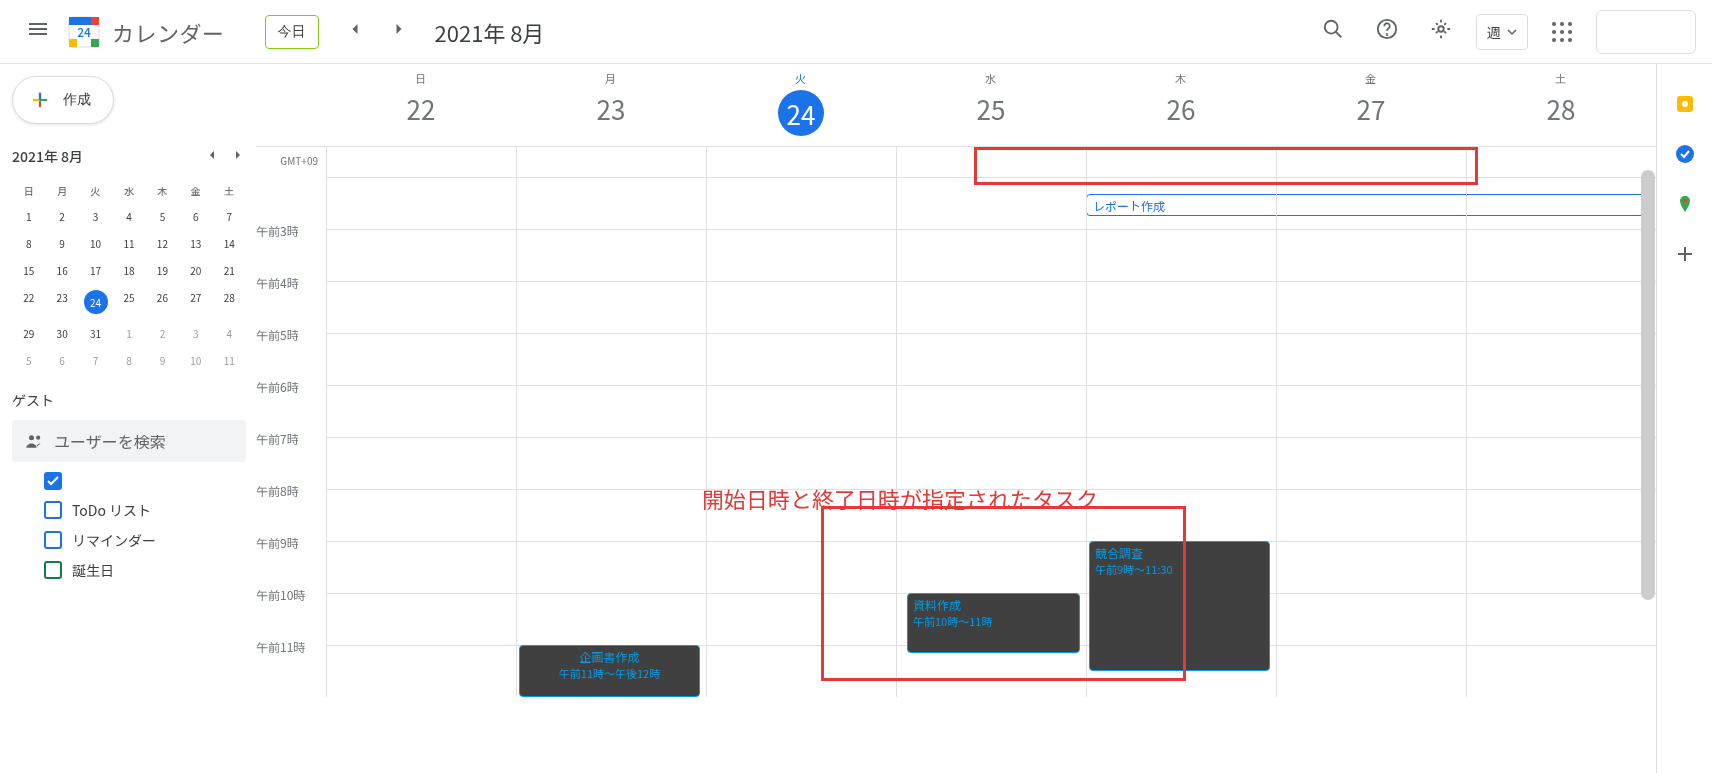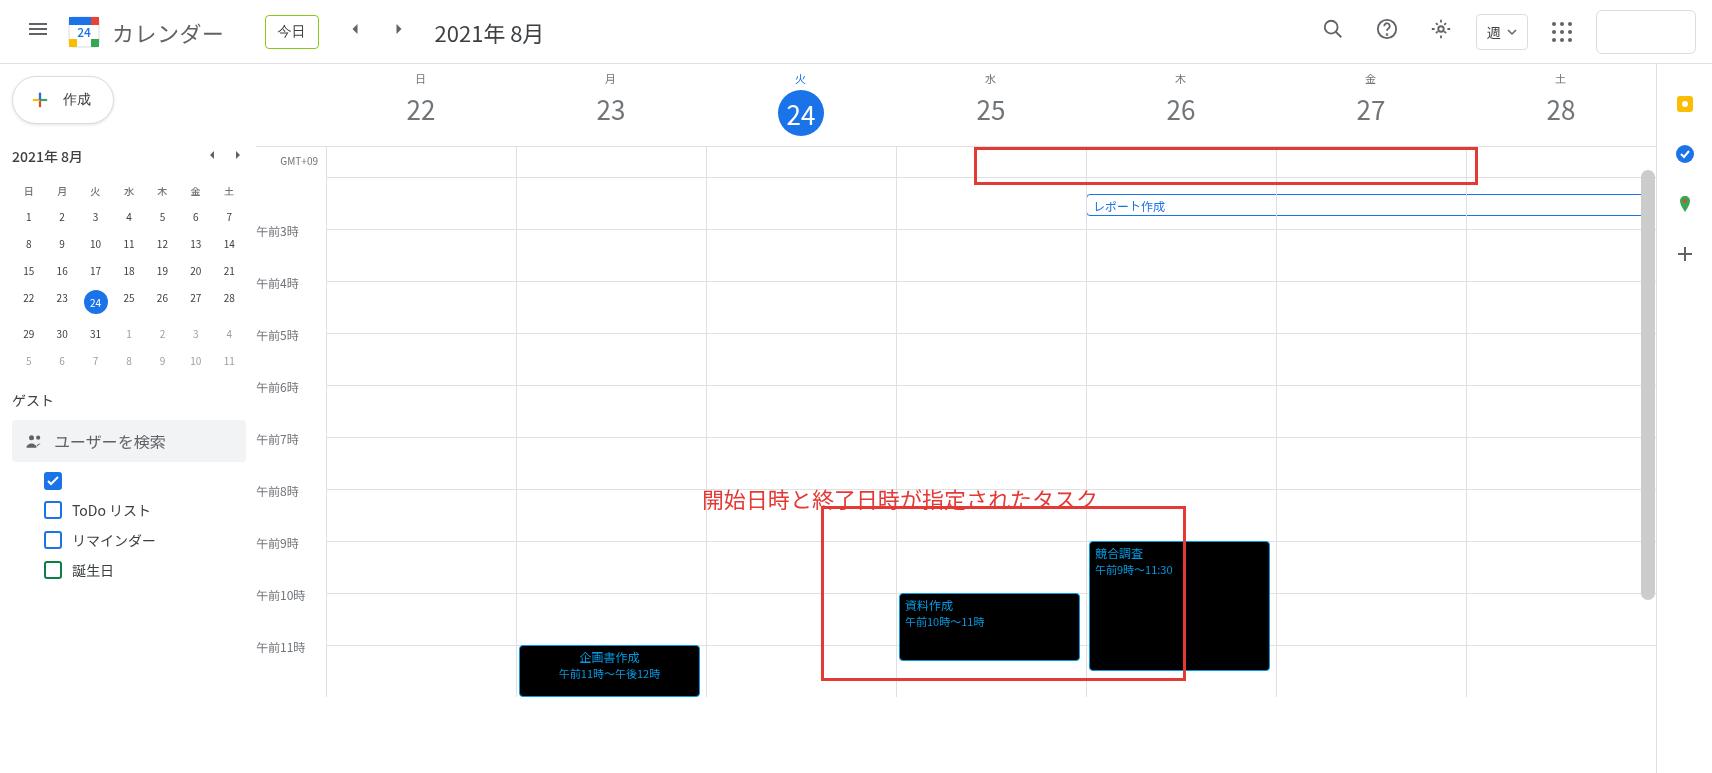--- a/index.html
+++ b/index.html
@@ -55,21 +55,21 @@
 .allday-row .slots { flex: 1; display: flex; position: relative; height: 30px; }
 .allday-row .slot { flex: 1; border-left: 1px solid #e0e0e0; }
 .allday-event { position: absolute; border: 1px solid #1a73e8; background: #fff; color: #1a73e8; font-size: 12px; padding: 2px 6px; border-radius: 4px; top: 2px; height: 22px; margin-top: 45px; }
 .grid-wrap { flex: 1; overflow-y: auto; position: relative; }
 .grid { display: flex; }
 .time-col { width: 70px; flex-shrink: 0; }
 .time-col .hr { height: 52px; font-size: 12px; color: #70757a; text-align: left; padding-right: 8px; position: relative; top: -7px; }
 .day-cols { flex: 1; display: flex; position: relative; }
 .day-col { flex: 1; border-left: 1px solid #e0e0e0; position: relative; }
 .hr-line { border-top: 1px solid #e0e0e0; height: 52px; }
-.event { position: absolute; border: 1px solid #039be5; background: #000000; color: #039be5; font-size: 12px; padding: 2px 5px; border-radius: 4px; overflow: hidden; }
+.event { position: absolute; border: 1px solid #039be5; background: #404040; color: #039be5; font-size: 12px; padding: 2px 5px; border-radius: 4px; overflow: hidden; }
 .event .ev-title { font-weight: 400; }
 .event .ev-time { font-size: 11px; }
 .annotation-box { position: absolute; border: 3px solid #e53935; pointer-events: none; z-index: 20; }
 .annotation-text { position: absolute; color: #e53935; font-size: 22px; z-index: 21; pointer-events: none; white-space: nowrap; }
 .side-panel { width: 56px; border-left: 1px solid #e0e0e0; display: flex; flex-direction: column; align-items: center; padding-top: 30px; gap: 30px; }
 .side-icon { width: 20px; height: 20px; cursor: pointer; }
 .scrollbar-stub { position: absolute; right: 57px; top: 170px; width: 14px; height: 430px; background: #ccc; border-radius: 7px; }
 </style>
 </head>
 <body>
@@ -366,21 +366,21 @@
                 <div class="hr-line"></div>
                 <div class="hr-line"></div>
                 <div class="hr-line"></div>
                 <div class="hr-line"></div>
                 <div class="hr-line"></div>
                 <div class="hr-line"></div>
                 <div class="hr-line"></div>
                 <div class="hr-line"></div>
                 <div class="hr-line"></div>
                 <div class="hr-line"></div>
-                <div class="event" style="top: 416px; height: 68px; left: 2px; right: 6px;">
+                <div class="event" style="top: 416px; height: 60px; left: 10px; right: 6px;">
                   <div class="ev-title">資料作成</div>
                   <div class="ev-time">午前10時～11時</div>
                 </div>
               </div>
               <div class="day-col">
                 <div class="hr-line"></div>
                 <div class="hr-line"></div>
                 <div class="hr-line"></div>
                 <div class="hr-line"></div>
                 <div class="hr-line"></div>

